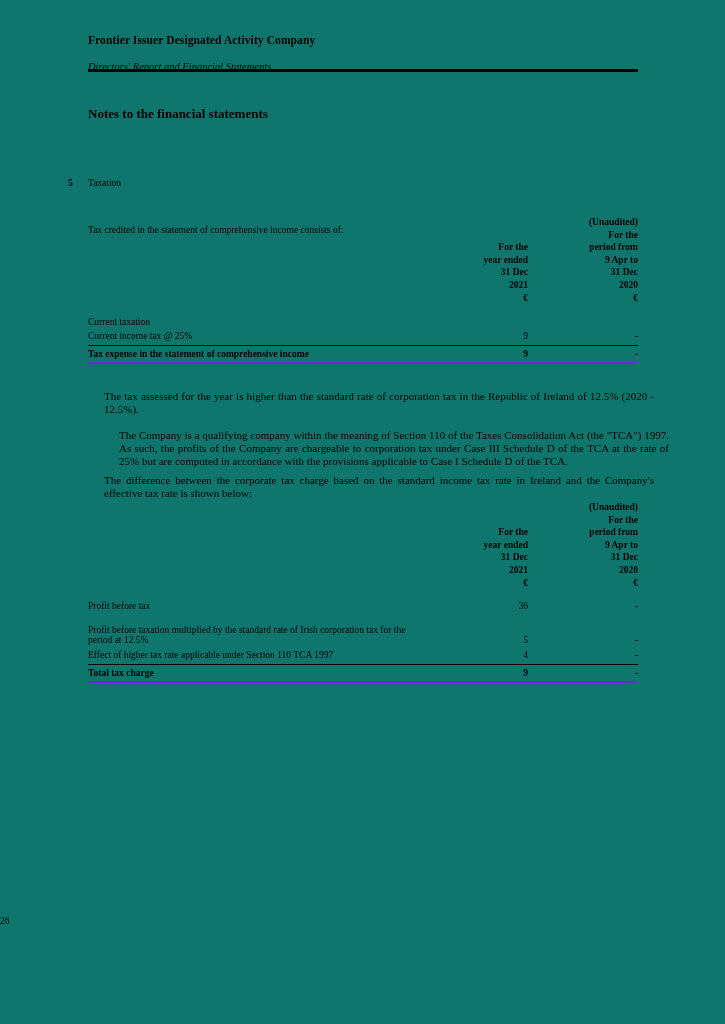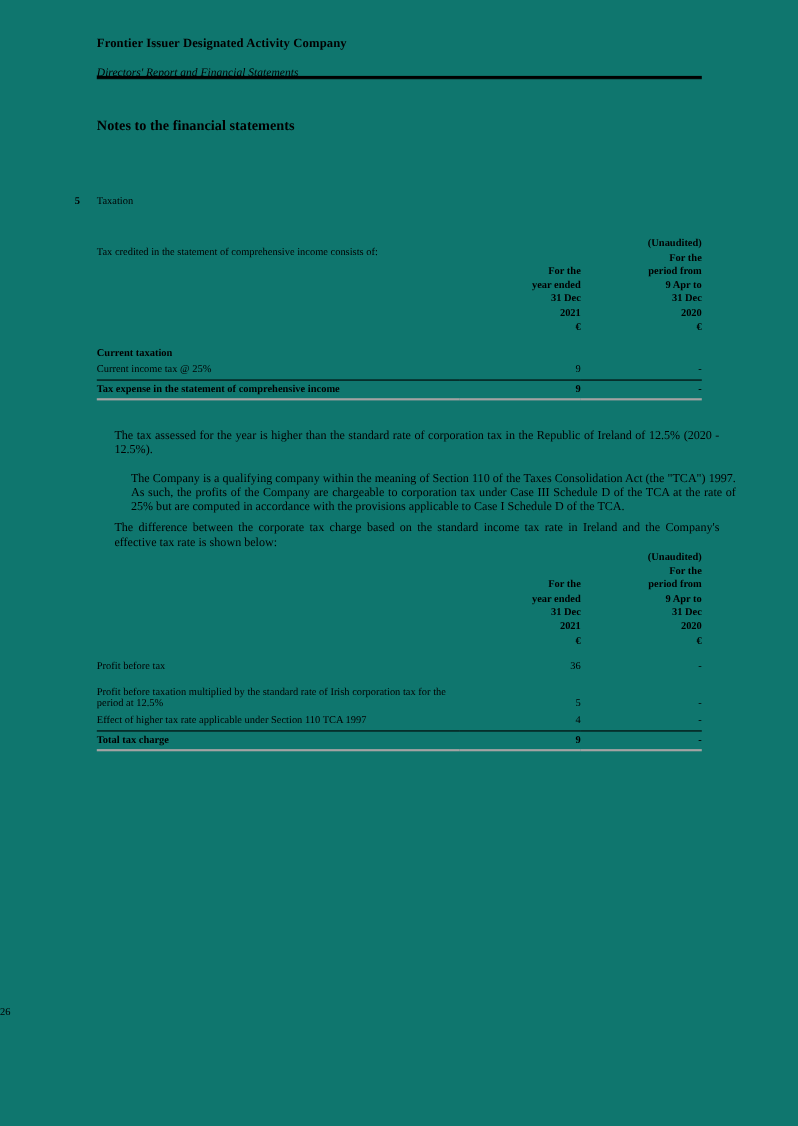--- a/index.html
+++ b/index.html
@@ -120,26 +120,26 @@
     font-weight: bold;
     text-align: right;
     line-height: 12.6px;
     vertical-align: bottom;
     padding-bottom: 2px;
     white-space: pre-line;
   }
 
   tr.row td { padding-top: 3px; padding-bottom: 4px; }
   tr.row-tight td { padding-top: 1px; padding-bottom: 2px; }
-  tr.section-head td { font-weight: bold; padding-top: 4px; padding-bottom: 1px; }
+  tr.section-head td { font-weight: normal; padding-top: 4px; padding-bottom: 1px; }
 
   tr.total td {
     font-weight: bold;
     border-top: 1px solid #000;
-    border-bottom: 2px solid #a3a3a3;
+    border-bottom: 2px solid #6d28d9;
     padding-top: 3px;
     padding-bottom: 3px;
   }
   tr.spacer td { height: 9px; line-height: 9px; font-size: 1px; }
 
   
   .page-number {
     position: absolute;
     left: 0;
     top: 916px;

